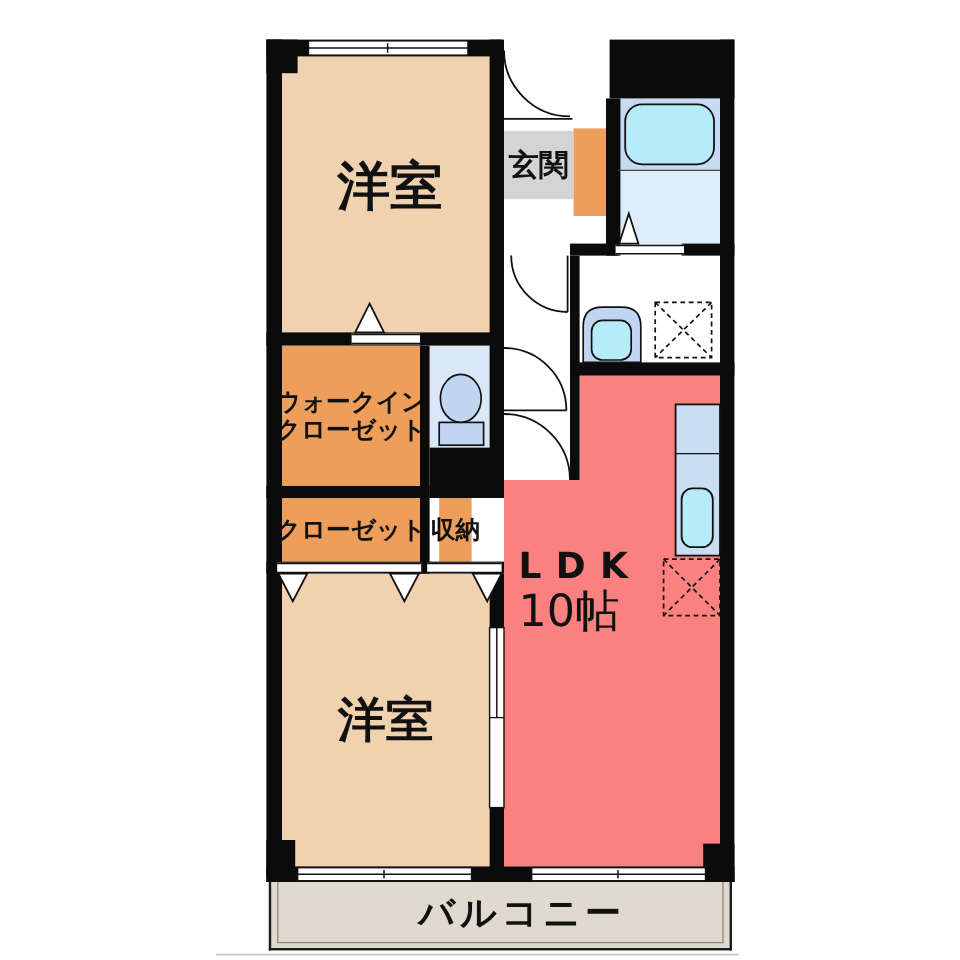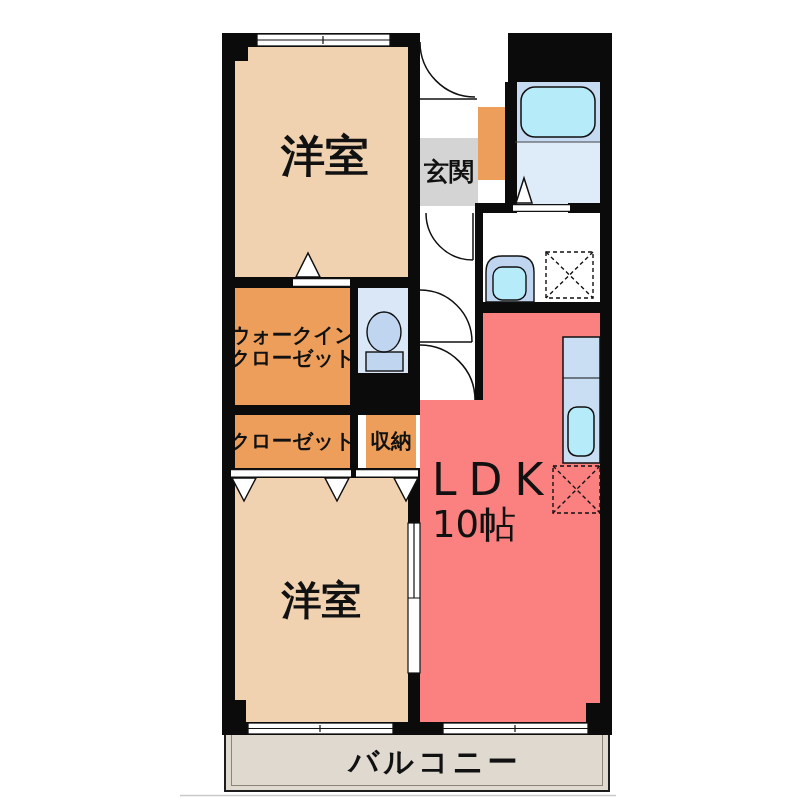--- a/index.html
+++ b/index.html
@@ -22,53 +22,53 @@
   .sm{font-size:20.5px;}
   .disc{position:absolute;left:420px;top:345px;width:55px;height:55px;background:#ffffff;
         border-top-right-radius:100% 100%;z-index:3;}
   .balcony{position:absolute;left:224px;top:734px;width:386px;height:58px;
            background:var(--balcony-bg);border:2px solid #1c1c1c;border-top:none;
            box-sizing:border-box;display:flex;align-items:center;justify-content:center;z-index:1;}
   .balcony-inner{position:absolute;left:5px;right:5px;bottom:4px;top:0;
            border:1px solid #8a8478;border-top:none;pointer-events:none;}
   .balcony .lbl{font-size:30px;letter-spacing:4px;z-index:1;margin-left:36px;}
   .ldk-label{position:absolute;left:432px;top:456px;z-index:2;}
-  .ldk-label .l1{font-size:44px;font-weight:400;letter-spacing:12px;line-height:1.1;}
+  .ldk-label .l1{font-size:30px;font-weight:700;letter-spacing:12px;line-height:1.1;}
   .ldk-label .l2{font-size:37px;font-weight:400;line-height:1.15;}
   svg.overlay{position:absolute;left:0;top:0;z-index:4;pointer-events:none;}
 </style>
 </head>
 <body>
 
 <div class="plan">
 
   <div class="room" style="left:235px;top:40px;width:180px;height:245px;background:var(--room-peach);padding-bottom:14px;box-sizing:border-box;">
     <span class="lbl big">洋室</span>
   </div>
 
-  <div class="room" style="left:420px;top:109px;width:58px;height:68px;background:var(--entrance-gray);margin-top:29px;">
+  <div class="room" style="left:420px;top:109px;width:58px;height:57px;background:var(--entrance-gray);">
     <span class="lbl mid">玄関</span>
   </div>
   <div class="abs roomflat" style="left:478px;top:107px;width:32px;height:73px;background:var(--room-orange);"></div>
 
   <div class="abs roomflat" style="left:515px;top:82px;width:85px;height:60px;background:var(--bath-upper);"></div>
   <div class="abs roomflat" style="left:515px;top:142px;width:85px;height:66px;background:var(--bath-lower);"></div>
 
   <div class="abs roomflat" style="left:358px;top:288px;width:50px;height:85px;background:var(--toilet-floor);"></div>
 
   <div class="room" style="left:235px;top:288px;width:115px;height:117px;background:var(--room-orange);">
     <span class="lbl sm">ウォークイン</span>
     <span class="lbl sm">クローゼット</span>
   </div>
 
   <div class="room" style="left:235px;top:415px;width:115px;height:53px;background:var(--room-orange);">
     <span class="lbl sm">クローゼット</span>
   </div>
 
-  <div class="room" style="left:366px;top:415px;width:50px;height:53px;background:var(--room-orange);text-align:center;">
+  <div class="room" style="left:366px;top:415px;width:27px;height:53px;background:var(--room-orange);text-align:center;">
     <span class="lbl sm">収納</span>
   </div>
 
   <div class="room" style="left:235px;top:478px;width:173px;height:244px;background:var(--room-peach);">
     <span class="lbl big2">洋室</span>
   </div>
 
   <div class="abs roomflat" style="left:483px;top:313px;width:117px;height:87px;background:var(--room-pink);"></div>
   <div class="abs roomflat" style="left:420px;top:400px;width:180px;height:322px;background:var(--room-pink);"></div>
 

